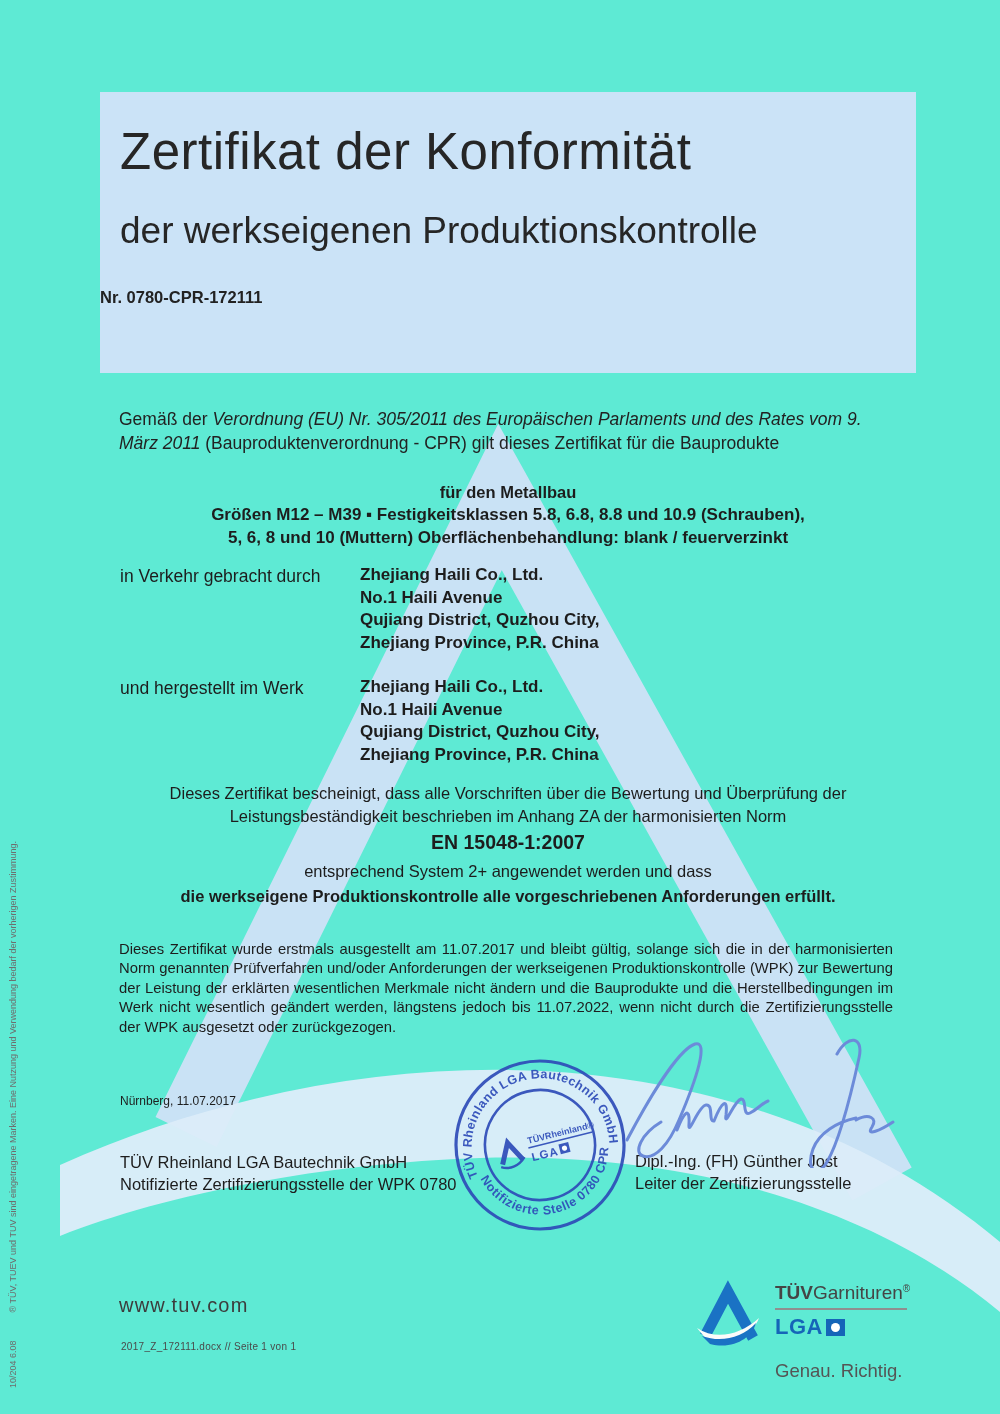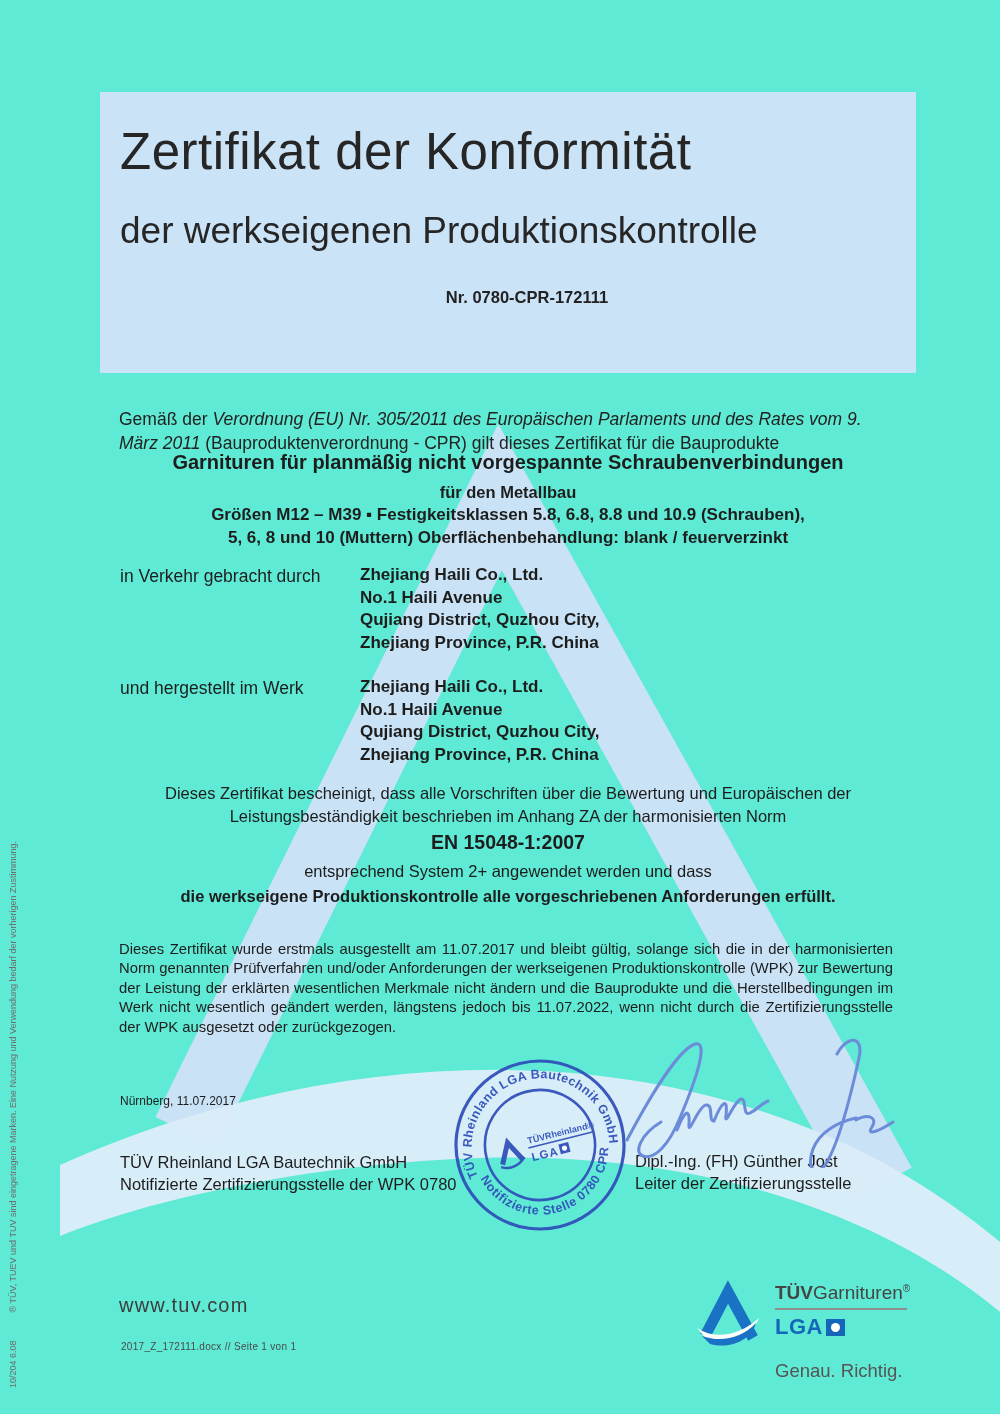--- a/index.html
+++ b/index.html
@@ -5,21 +5,21 @@
   html,body{margin:0;padding:0;background:#e8e8e8;}
   .page{
     position:relative;width:1000px;height:1414px;margin:0 auto;
     background:#5eead4;overflow:hidden;
     font-family:"Liberation Sans",sans-serif;color:#1d1d1d;
   }
   
   .header-box{position:absolute;left:100px;top:92px;width:816px;height:281px;background:#cbe3f7;}
   .title{position:absolute;left:20px;top:30px;font-size:51px;color:#262626;letter-spacing:.5px;white-space:nowrap;}
   .subtitle{position:absolute;left:20px;top:118px;font-size:37px;color:#262626;white-space:nowrap;}
-  .certno{position:absolute;left:0;top:196px;width:100%;text-align:center;font-size:16.5px;font-weight:bold;color:#222;padding-left:19px;}
+  .certno{position:absolute;left:0;top:196px;width:100%;text-align:left;font-size:16.5px;font-weight:bold;color:#222;}
   
   .intro{position:absolute;left:119px;top:389px;width:778px;font-size:17.5px;line-height:24px;color:#222;}
   .centered{left:100px;width:816px;text-align:center;}
   .product-name{position:absolute;top:451px;font-weight:bold;font-size:20px;}
   .product-scope{position:absolute;top:483px;font-weight:bold;font-size:16.5px;}
   .product-sizes1{position:absolute;top:505px;font-weight:bold;font-size:17px;}
   .product-sizes2{position:absolute;top:528px;font-weight:bold;font-size:17px;}
   .block-label{position:absolute;left:120px;font-size:17.5px;}
   .block-address{position:absolute;left:360px;font-size:17px;font-weight:bold;line-height:22.5px;}
   .attest{position:absolute;left:110px;top:782px;width:796px;text-align:center;font-size:16.5px;line-height:23px;}
@@ -66,42 +66,41 @@
   <div class="content-layer">
 
     <div class="header-box">
       <div class="title">Zertifikat der Konformität</div>
       <div class="subtitle">der werkseigenen Produktionskontrolle</div>
       <div class="certno">Nr. 0780-CPR-172111</div>
     </div>
 
     <p class="intro"><span>Gemäß der </span><i>Verordnung (EU) Nr. 305/2011 des Europäischen Parlaments und des Rates vom 9. März 2011</i><span> (Bauproduktenverordnung - CPR) gilt dieses Zertifikat für die Bauprodukte</span></p>
 
-    <div class="product-name centered">Garnituren für planmäßig nicht vorgespannte Schraubenverbindungen</div>
     <div class="product-scope centered">für den Metallbau</div>
     <div class="product-sizes1 centered">Größen M12 – M39 ▪ Festigkeitsklassen 5.8, 6.8, 8.8 und 10.9 (Schrauben),</div>
     <div class="product-sizes2 centered">5, 6, 8 und 10 (Muttern) Oberflächenbehandlung: blank / feuerverzinkt</div>
 
     <div class="block-label" style="top:566px">in Verkehr gebracht durch</div>
     <div class="block-address" style="top:564px">
       <div>Zhejiang Haili Co., Ltd.</div>
       <div>No.1 Haili Avenue</div>
       <div>Qujiang District, Quzhou City,</div>
       <div>Zhejiang Province, P.R. China</div>
     </div>
 
     <div class="block-label" style="top:678px">und hergestellt im Werk</div>
     <div class="block-address" style="top:676px">
       <div>Zhejiang Haili Co., Ltd.</div>
       <div>No.1 Haili Avenue</div>
       <div>Qujiang District, Quzhou City,</div>
       <div>Zhejiang Province, P.R. China</div>
     </div>
 
-    <div class="attest">Dieses Zertifikat bescheinigt, dass alle Vorschriften über die Bewertung und Europäischen der Leistungsbeständigkeit beschrieben im Anhang ZA der harmonisierten Norm</div>
+    <div class="attest">Dieses Zertifikat bescheinigt, dass alle Vorschriften über die Bewertung und Überprüfung der Leistungsbeständigkeit beschrieben im Anhang ZA der harmonisierten Norm</div>
     <div class="norm centered">EN 15048-1:2007</div>
     <div class="system-line centered">entsprechend System 2+ angewendet werden und dass</div>
     <div class="fpc-line centered">die werkseigene Produktionskontrolle alle vorgeschriebenen Anforderungen erfüllt.</div>
 
     <p class="validity">Dieses Zertifikat wurde erstmals ausgestellt am 11.07.2017 und bleibt gültig, solange sich die in der harmonisierten Norm genannten Prüfverfahren und/oder Anforderungen der werkseigenen Produktionskontrolle (WPK) zur Bewertung der Leistung der erklärten wesentlichen Merkmale nicht ändern und die Bauprodukte und die Herstellbedingungen im Werk nicht wesentlich geändert werden, längstens jedoch bis 11.07.2022, wenn nicht durch die Zertifizierungsstelle der WPK ausgesetzt oder zurückgezogen.</p>
 
     <div class="place-date">Nürnberg, 11.07.2017</div>
     <div class="issuer">
       <div>TÜV Rheinland LGA Bautechnik GmbH</div>
       <div>Notifizierte Zertifizierungsstelle der WPK 0780</div>

